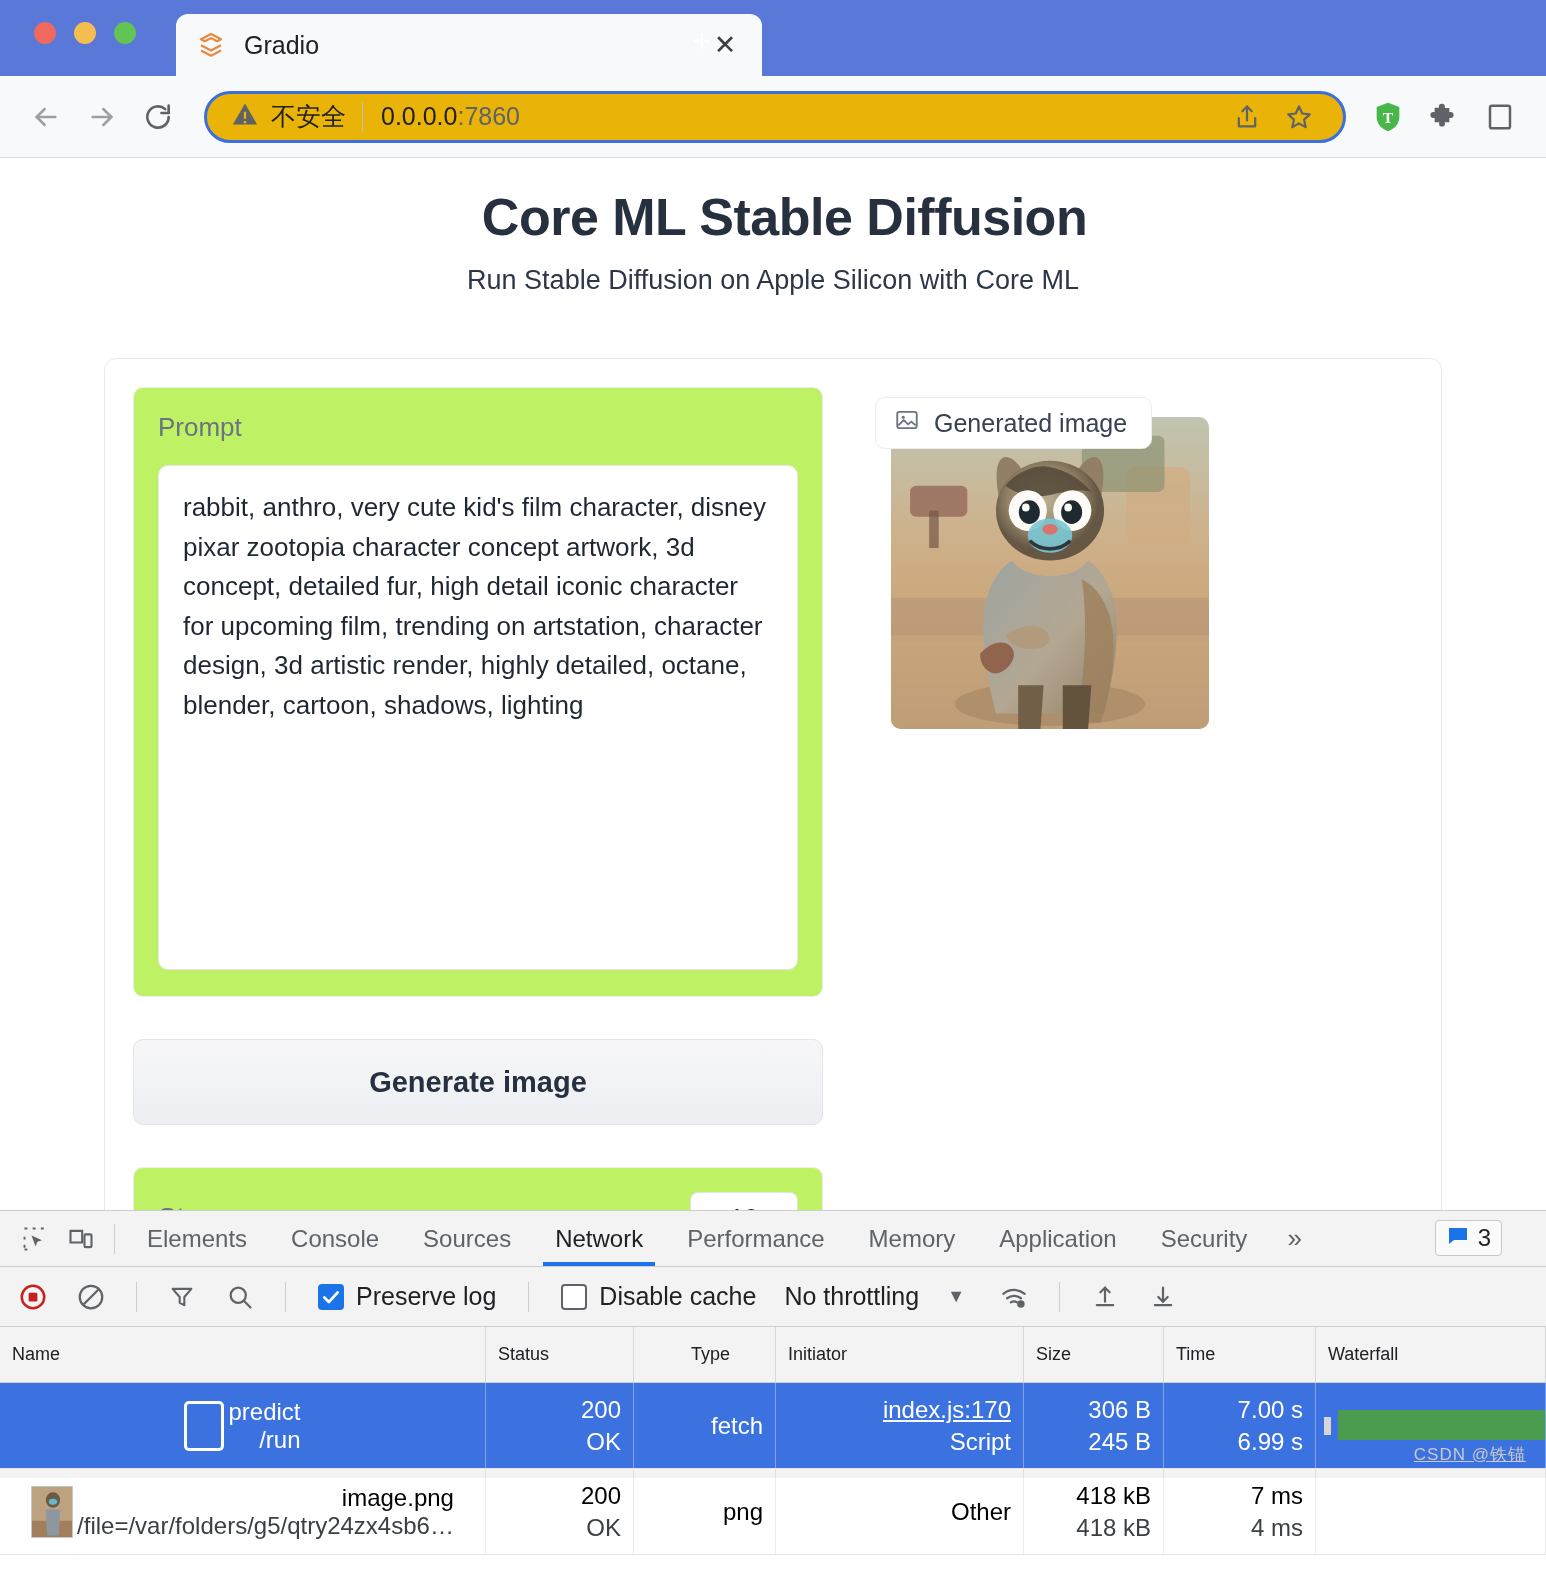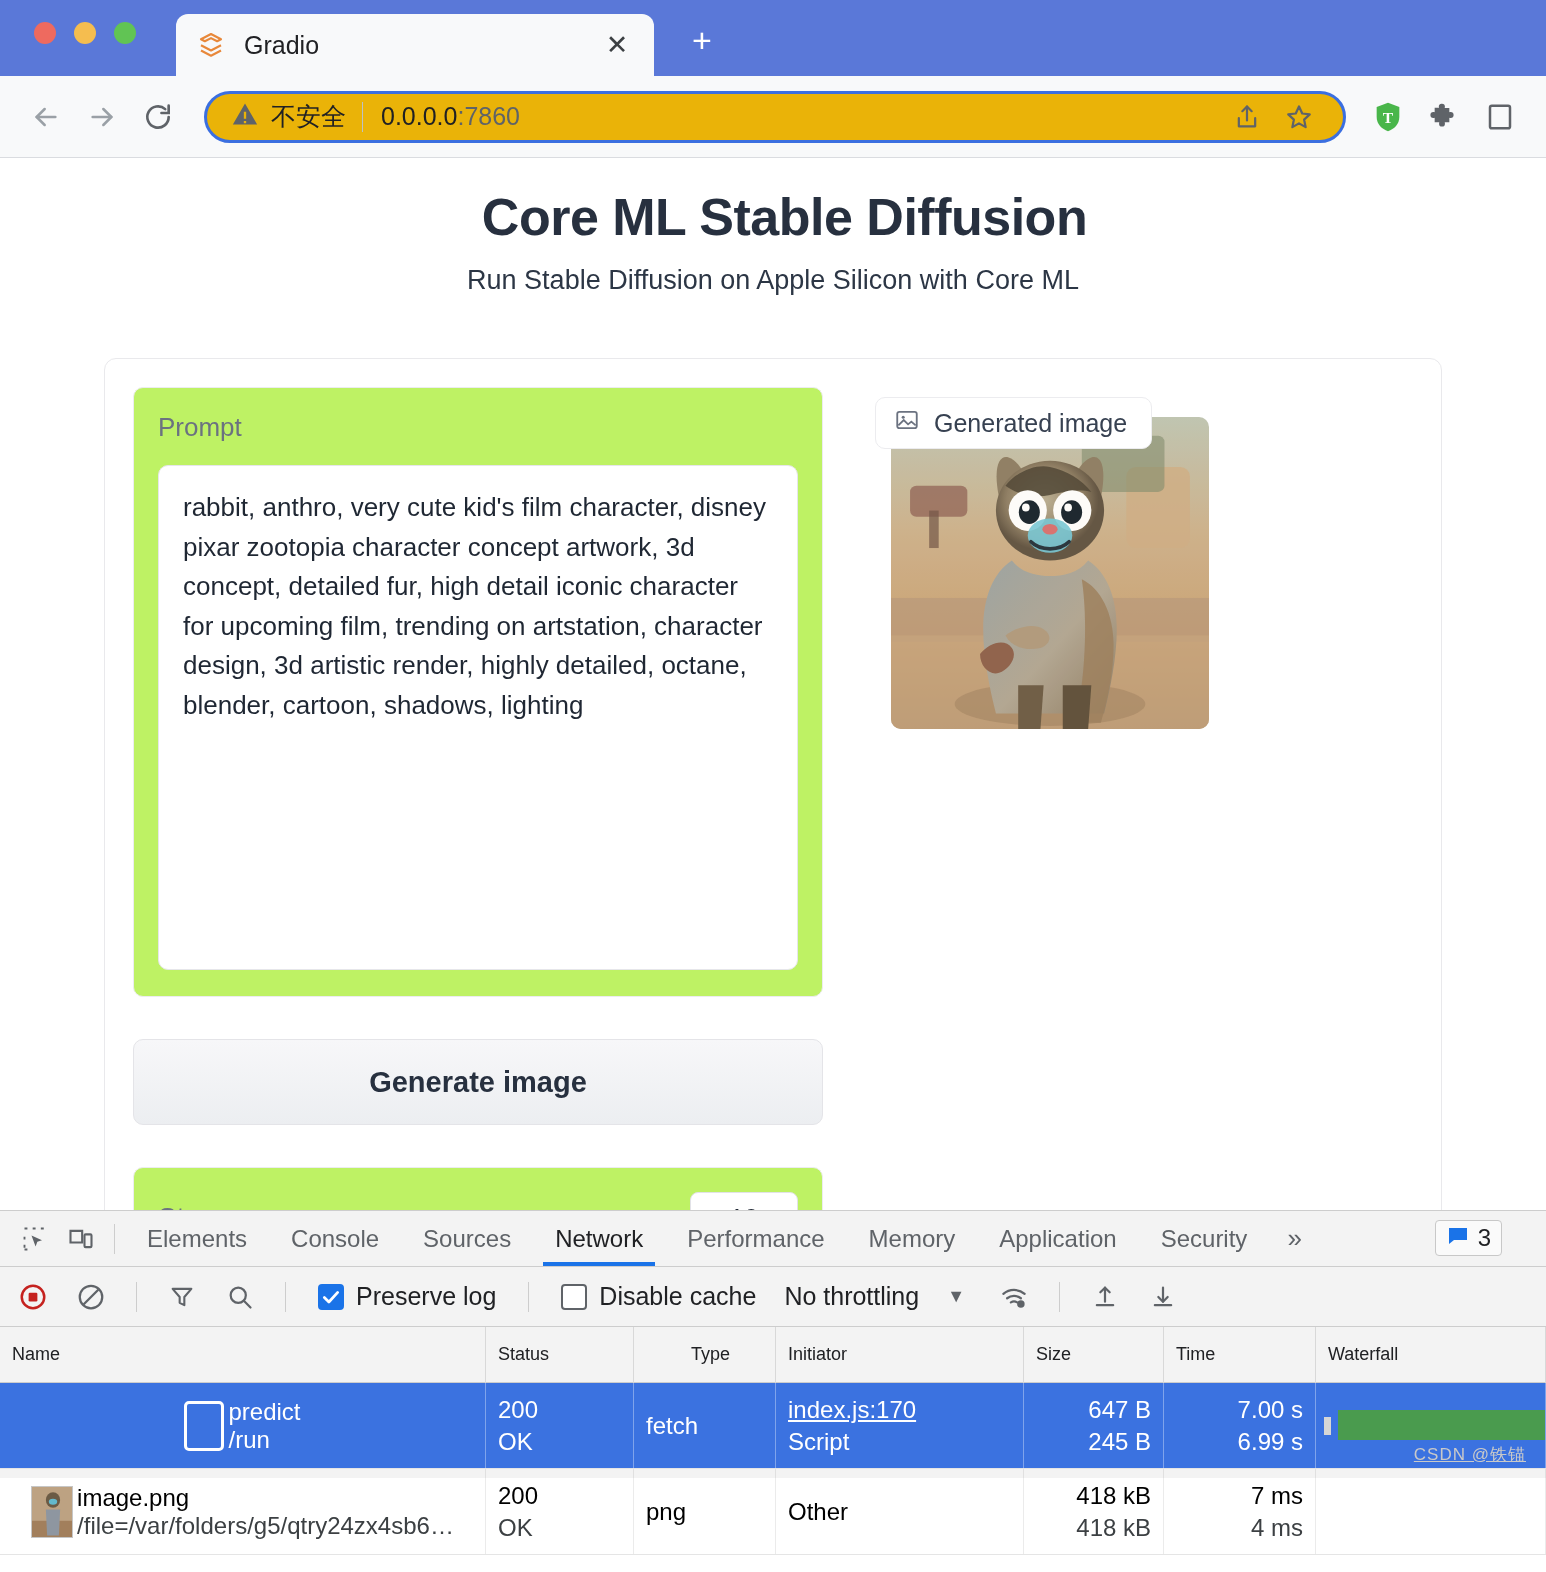--- a/index.html
+++ b/index.html
@@ -22,21 +22,21 @@
     position: absolute; left: 34px; top: 22px;
     display: flex; gap: 18px;
   }
   .tl { width: 22px; height: 22px; border-radius: 50%; }
   .tl-red { background: #ee6a5f; }
   .tl-yellow { background: #f5bd4f; }
   .tl-green { background: #61c454; }
 
   .tab {
     position: absolute; left: 176px; bottom: 0;
-    width: 478px; height: 62px;
+    width: 586px; height: 62px;
     background: #f8f9fa;
     border-radius: 12px 12px 0 0;
     display: flex; align-items: center;
     padding: 0 20px;
   }
   .tab-favicon { width: 30px; height: 30px; margin-right: 18px; flex: 0 0 auto; }
   .tab-title {
     font-size: 25px; color: #202124;
     flex: 1 1 auto; white-space: nowrap; overflow: hidden;
   }
@@ -171,20 +171,21 @@
     z-index: 5;
   }
 
   
   .devtools {
     position: absolute; left: 0; top: 1210px;
     width: 1546px; height: 268px;
     background: #f3f3f3;
     border-top: 1px solid #cdcdcd;
     font-family: "Liberation Sans", sans-serif;
+    text-align: right;
   }
   .dt-tabbar {
     height: 56px; display: flex; align-items: center;
     border-bottom: 1px solid #cdcdcd;
     padding-left: 12px; position: relative;
   }
   .dt-icon-btn {
     width: 46px; height: 46px;
     display: flex; align-items: center; justify-content: center;
     color: #5f6368; flex: 0 0 auto;
@@ -583,21 +584,21 @@
         <span class="sub-dim">OK</span>
       </div>
       <div class="c c-type">
         <span>fetch</span>
       </div>
       <div class="c c-init">
         <span class="init-link">index.js:170</span>
         <span class="sub-dim">Script</span>
       </div>
       <div class="c c-size">
-        <span>647 B</span>
+        <span>306 B</span>
         <span class="sub-dim">245 B</span>
       </div>
       <div class="c c-time">
         <span>7.00 s</span>
         <span class="sub-dim">6.99 s</span>
       </div>
       <div class="c c-wf">
         <span class="wf-seg-gray"></span>
         <span class="wf-seg-green" id="wfGreen" style="background: rgb(74, 155, 78);"></span>
       </div>

